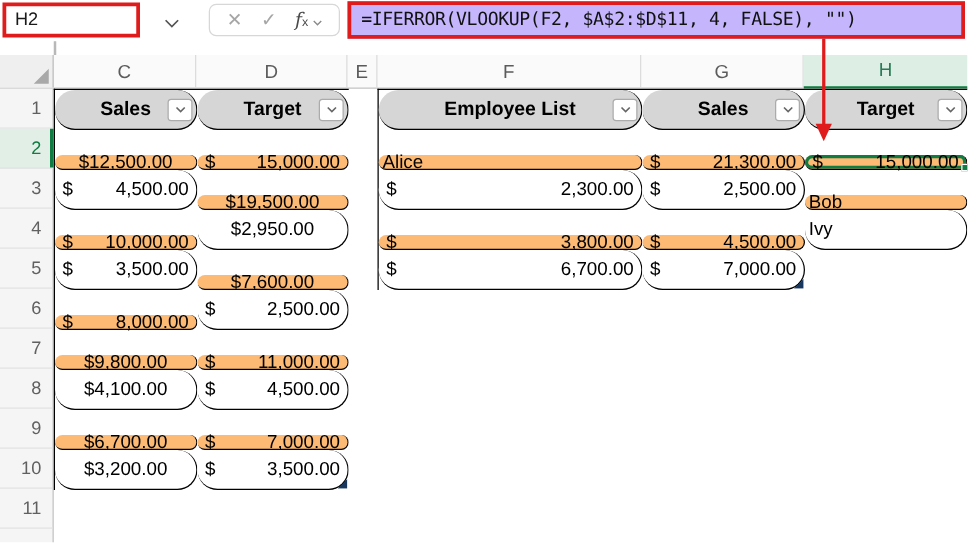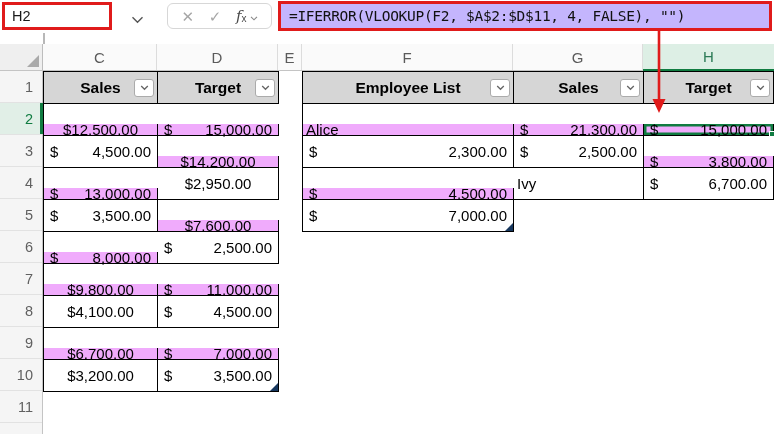--- a/index.html
+++ b/index.html
@@ -47,22 +47,22 @@
     padding-right:9px; font-size:14.5px; color:#606060; border-bottom:1px solid #e2e2e2; position:relative; }
   .rowhead.selected { background:#e1efe7; color:#107c41; }
   .rowhead.selected::after { content:""; position:absolute; right:-1px; top:0; width:3px; height:100%; background:#107c41; }
 
   
   .xtable { position:absolute; display:grid; grid-auto-rows:32px;
     border-left:1px solid #000; border-top:1px solid #000; background:#fff; }
   #left-table  { left:43px; top:71px; grid-template-columns:114px 121px; }
   #right-table { left:302px; top:71px; grid-template-columns:211px 130px 130px; }
   .tcell { border-right:1px solid #000; border-bottom:1px solid #000;
-    font-size:15px; color:#000; display:flex; align-items:center; position:relative; background:#fff; }
-  .tcell.band { background:#f0abfc;margin-top:20px; }
+    font-size:15px; color:#000; display:flex; align-items:center; position:relative; background:#fff;border-radius:16px; }
+  .tcell.band { background:#fdba74;margin-top:20px; }
   .tcell.th { background:#d6d6d6; font-weight:bold; font-size:15.5px; justify-content:center; }
   .tcell.center { justify-content:center; }
   .tcell.name { padding-left:3px; }
   .tcell.acct { justify-content:space-between; padding:0 6px; }
   .filter-btn { position:absolute; right:3px; top:50%; transform:translateY(-50%);
     width:20px; height:18px; background:#fff; border:1px solid #ababab; border-radius:3px;
     display:flex; align-items:center; justify-content:center; font-weight:normal; }
   .sel-cell { box-shadow:inset 0 0 0 2.5px #107c41; }
   .fill-handle { position:absolute; right:-2px; bottom:-2px; width:6px; height:6px;
     background:#107c41; border:1px solid #fff; z-index:6; }
@@ -150,24 +150,24 @@
 
     <div class="tcell center band">$12,500.00</div>
     <div class="tcell acct band">
         <span>$</span>
         <span>15,000.00</span>
       </div>
     <div class="tcell acct">
         <span>$</span>
         <span>4,500.00</span>
       </div>
-    <div class="tcell center band">$14,200.00</div>
-    <div class="tcell acct band">
-        <span>$</span>
-        <span>13,000.00</span>
+    <div class="tcell center band">$19,500.00</div>
+    <div class="tcell acct band">
+        <span>$</span>
+        <span>10,000.00</span>
       </div>
     <div class="tcell center">$2,950.00</div>
     <div class="tcell acct">
         <span>$</span>
         <span>3,500.00</span>
       </div>
     <div class="tcell center band">$7,600.00</div>
     <div class="tcell acct band">
         <span>$</span>
         <span>8,000.00</span>
@@ -236,20 +236,21 @@
       <span class="fill-handle"></span>
     </div>
     <div class="tcell acct">
         <span>$</span>
         <span>2,300.00</span>
       </div>
     <div class="tcell acct">
         <span>$</span>
         <span>2,500.00</span>
       </div>
+    <div class="tcell name band">Bob</div>
     <div class="tcell acct band">
         <span>$</span>
         <span>3,800.00</span>
       </div>
     <div class="tcell acct band">
         <span>$</span>
         <span>4,500.00</span>
       </div>
     <div class="tcell name">Ivy</div>
     <div class="tcell acct">

